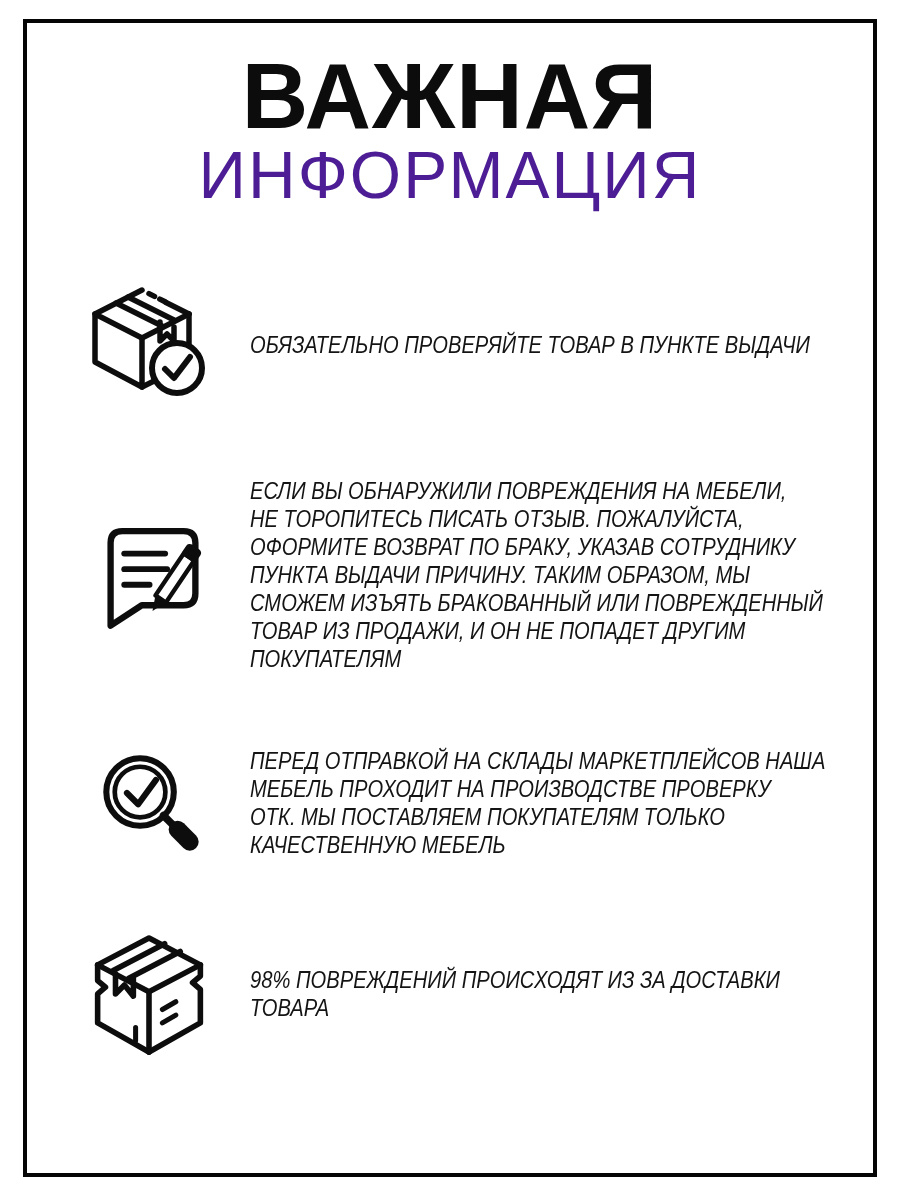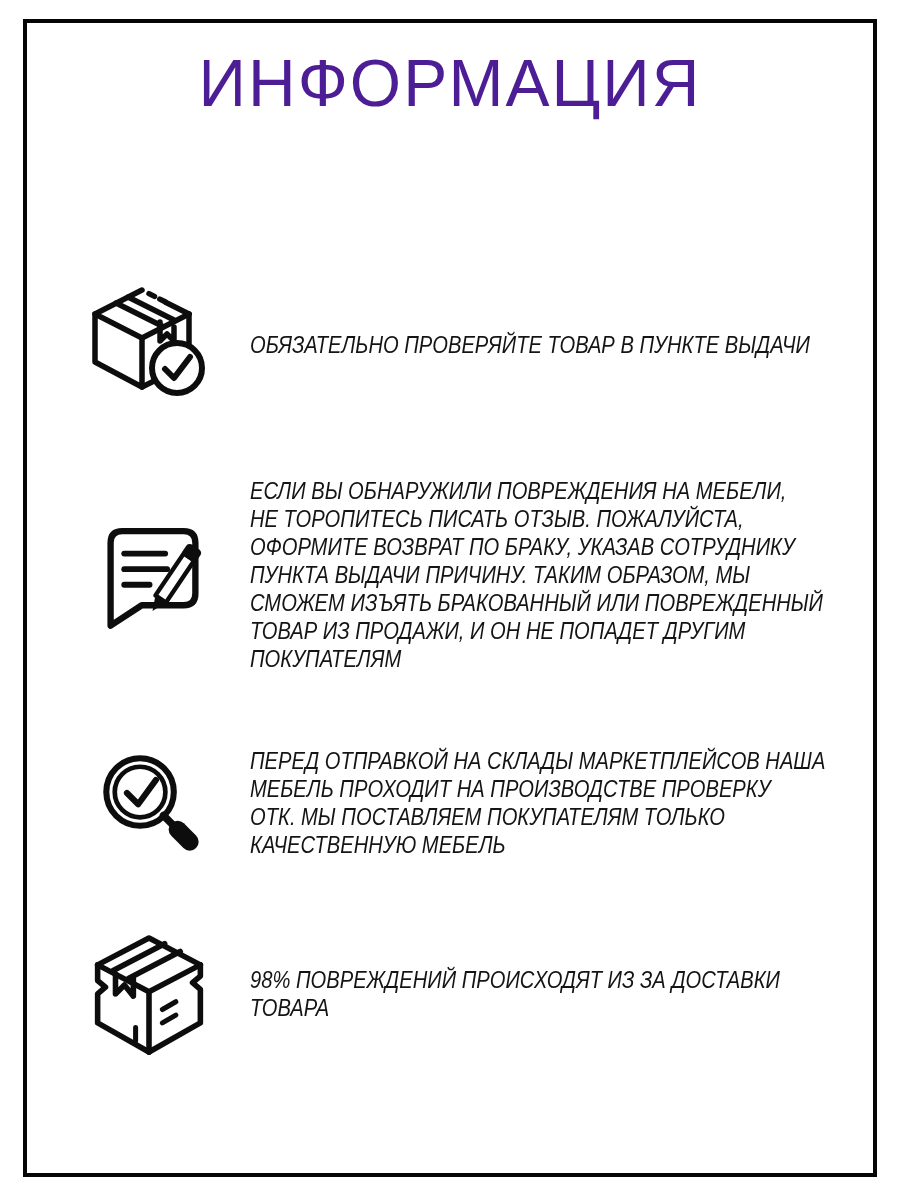--- a/index.html
+++ b/index.html
@@ -59,20 +59,21 @@
   svg { display: block; }
 </style>
 </head>
 <body>
 
 <div class="page">
 
   <div class="frame"></div>
 
   <div class="title-wrap">
+    <div class="title-main">ВАЖНАЯ</div>
     <div class="title-sub">ИНФОРМАЦИЯ</div>
   </div>
 
   <svg class="icon" style="left:80px; top:276px;" width="130" height="124" viewBox="0 0 130 124" fill="none" stroke="#0d0d0d" stroke-width="5.5" stroke-linecap="round" stroke-linejoin="round">
     <path d="M62,14 L15,38 L62,62 L109,38"></path>
     <path d="M109,38 L86,26.5"></path>
     <path d="M69,17.6 L74.5,20.4"></path>
     <path d="M79.8,23.1 L85.1,25.8"></path>
     <path d="M15,38 L15,86 L62,111 L62,62"></path>
     <path d="M109,38 L109,78"></path>

